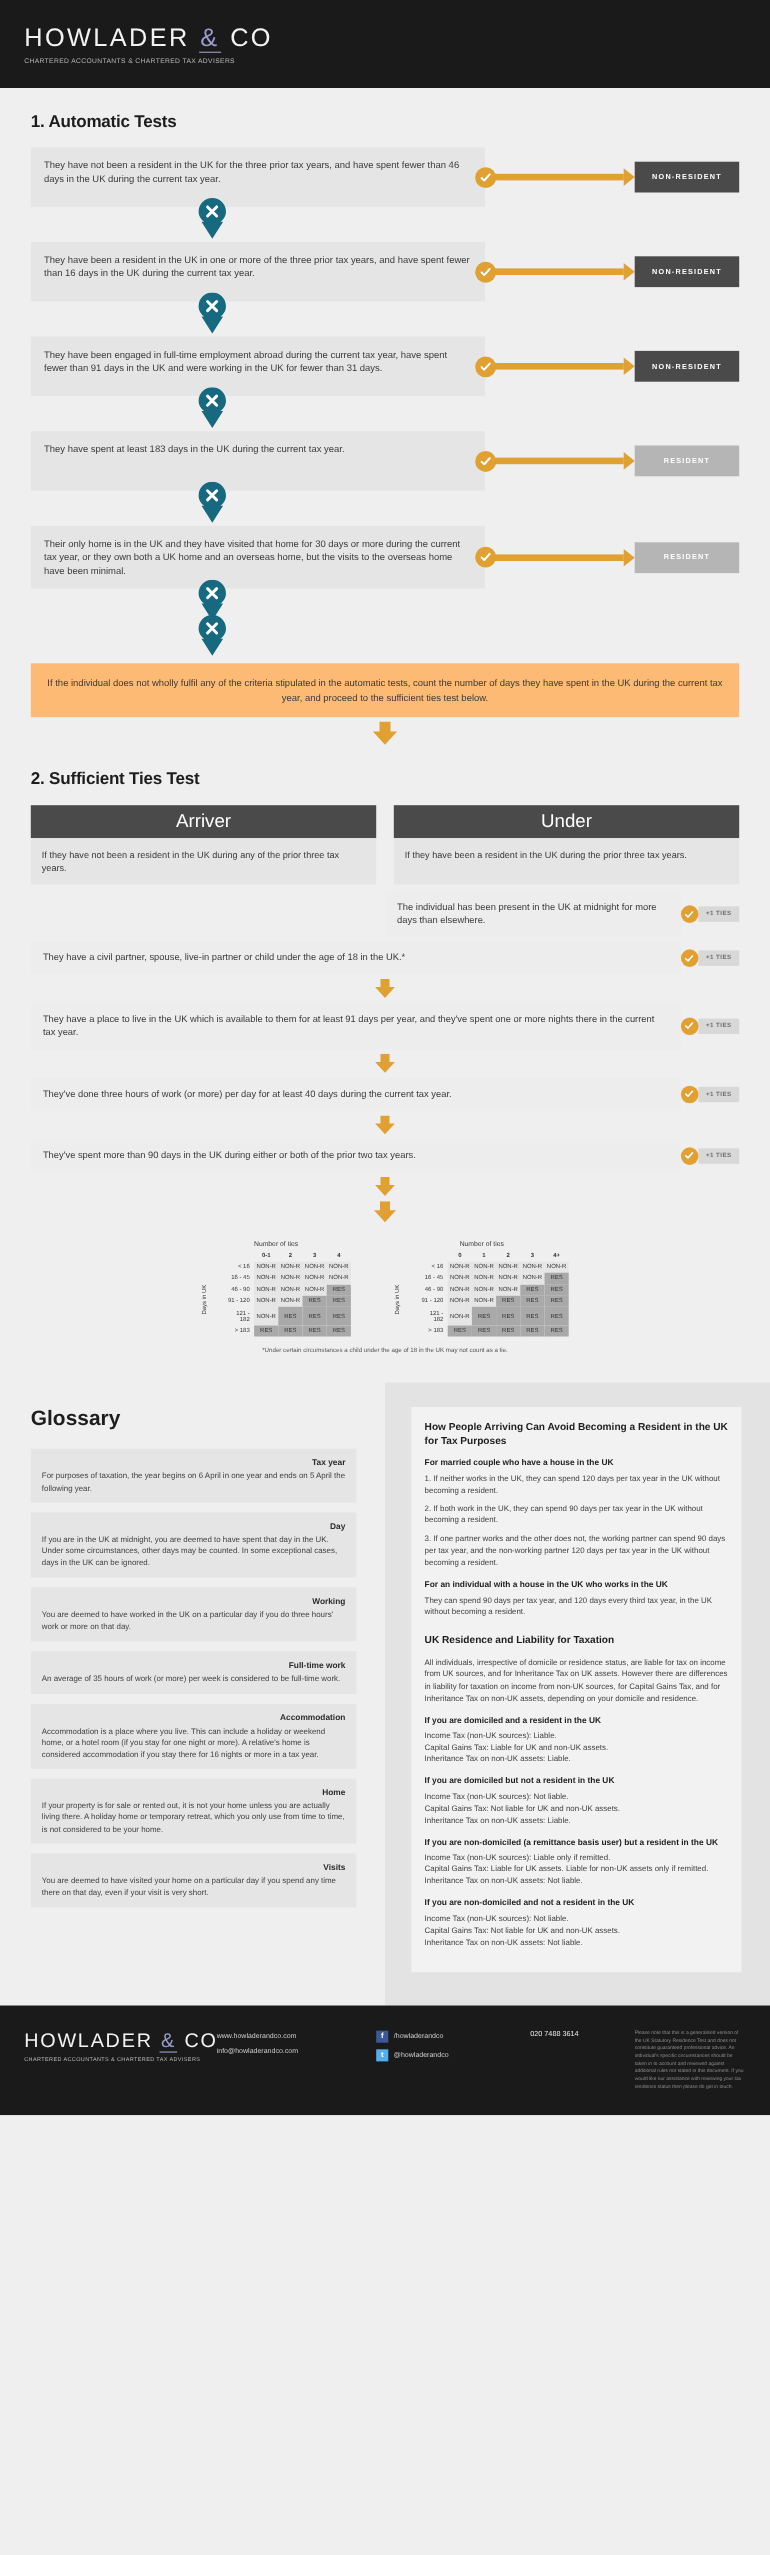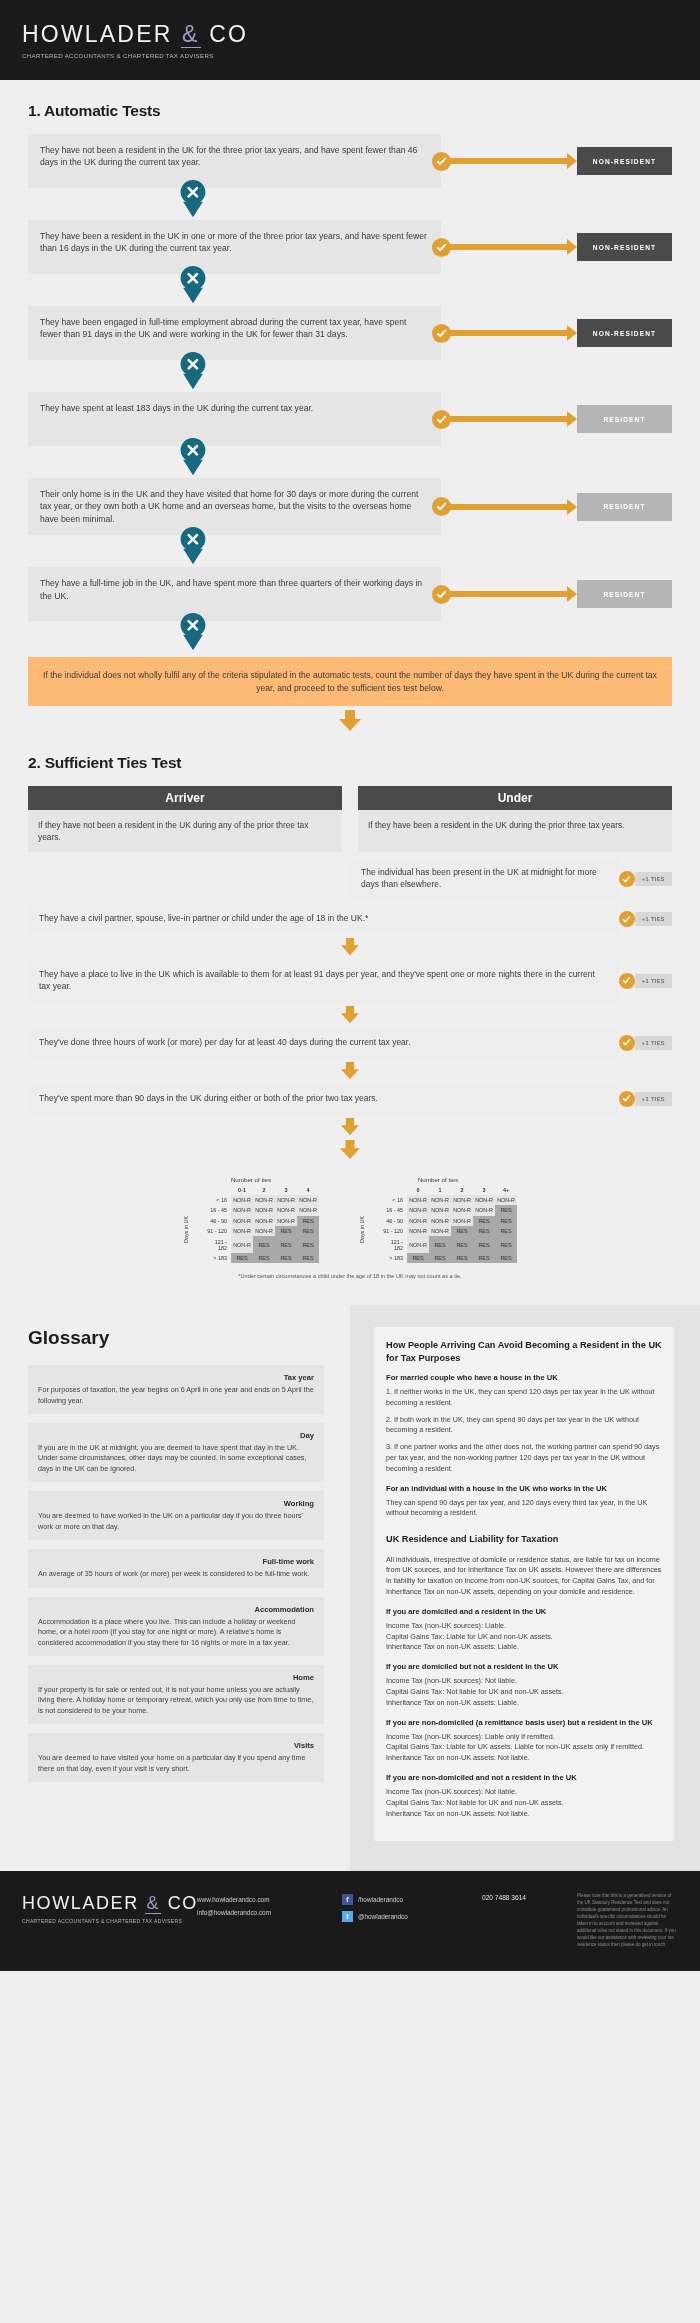--- a/index.html
+++ b/index.html
@@ -34,21 +34,21 @@
 
   .pin-gap { height:32px; position:relative; }
   .pin { position:absolute; left:150px; top:-8px; width:34px; height:40px; }
 
   .final-note { background:#fdba74; padding:12px 14px; font-size:8.6px; line-height:1.45; color:#3a3a3a; margin-top:4px;text-align:center; }
   .down-arrow-wrap { display:flex; justify-content:center; margin:4px 0 0 0; }
 
   
   .ties-heads { display:flex; gap:16px; margin-bottom:6px; }
   .ties-head { flex:1; }
-  .ties-head-title { background:#4a4a4a; color:#fff; text-align:center; font-size:12px; padding:5px 0; font-weight:700; }
+  .ties-head-title { background:#4a4a4a; color:#fff; text-align:center; font-size:17px; padding:5px 0; font-weight:400; }
   .ties-head-body { background:#e5e5e5; font-size:8.3px; line-height:1.45; padding:9px 10px; color:#3a3a3a; min-height:42px; }
 
   .tie-row { display:flex; align-items:stretch; margin-bottom:4px; }
   .tie-text { background:#ededed; flex:1; padding:9px 11px; font-size:8.5px; line-height:1.4; color:#3a3a3a; display:flex; align-items:center; }
   .tie-conn { display:flex; align-items:center; }
   .tie-badge { background:#d8d8d8; color:#6e6e6e; font-size:5.6px; font-weight:bold; letter-spacing:.4px; padding:4px 7px; display:flex; align-items:center; }
   .tie-tick { width:16px; height:16px; border-radius:50%; background:#e0a032; display:flex;align-items:center;justify-content:center; flex:none; z-index:2; }
   .tie-tick svg { width:9px;height:9px; }
   .chev { display:flex; justify-content:center; margin:2px 0 4px; }
 
@@ -205,35 +205,20 @@
           <div class="arrow-line"></div>
           <div class="arrow-head"></div>
           <div class="outcome res">RESIDENT</div>
         </div>
       </div>
       <div class="pin-gap">
         <div class="pin"><svg viewBox="0 0 34 44" width="30" height="38">
             <path d="M17 0C9 0 2.6 6.4 2.6 14.3c0 4.9 2.6 8.6 6 10.8 h-3 L17 43 l11.4-17.9 h-3c3.4-2.2 6-5.9 6-10.8C31.4 6.4 25 0 17 0z" fill="#16697e"></path>
             <path d="M12 9.4 l9.6 9.6 M21.6 9.4 l-9.6 9.6" stroke="#fff" stroke-width="3.1" stroke-linecap="round"></path>
           </svg></div>
-      </div>
-      <div class="auto-row">
-        <div class="crit tall">
-          <span>They have a full-time job in the UK, and have spent more than three quarters of their working days in the UK.</span>
-        </div>
-        <div class="connector">
-          <div class="tick">
-            <svg viewBox="0 0 12 12">
-              <path d="M2 6.3 L4.6 8.8 L10 2.8" stroke="#fff" stroke-width="2" fill="none" stroke-linecap="round" stroke-linejoin="round"></path>
-            </svg>
-          </div>
-          <div class="arrow-line"></div>
-          <div class="arrow-head"></div>
-          <div class="outcome res">RESIDENT</div>
-        </div>
       </div>
       <div class="pin-gap">
         <div class="pin"><svg viewBox="0 0 34 44" width="30" height="38">
             <path d="M17 0C9 0 2.6 6.4 2.6 14.3c0 4.9 2.6 8.6 6 10.8 h-3 L17 43 l11.4-17.9 h-3c3.4-2.2 6-5.9 6-10.8C31.4 6.4 25 0 17 0z" fill="#16697e"></path>
             <path d="M12 9.4 l9.6 9.6 M21.6 9.4 l-9.6 9.6" stroke="#fff" stroke-width="3.1" stroke-linecap="round"></path>
           </svg></div>
       </div>
     </div>
   <div class="final-note">If the individual does not wholly fulfil any of the criteria stipulated in the automatic tests, count the number of days they have spent in the UK during the current tax year, and proceed to the sufficient ties test below.</div>
   <div class="down-arrow-wrap">

